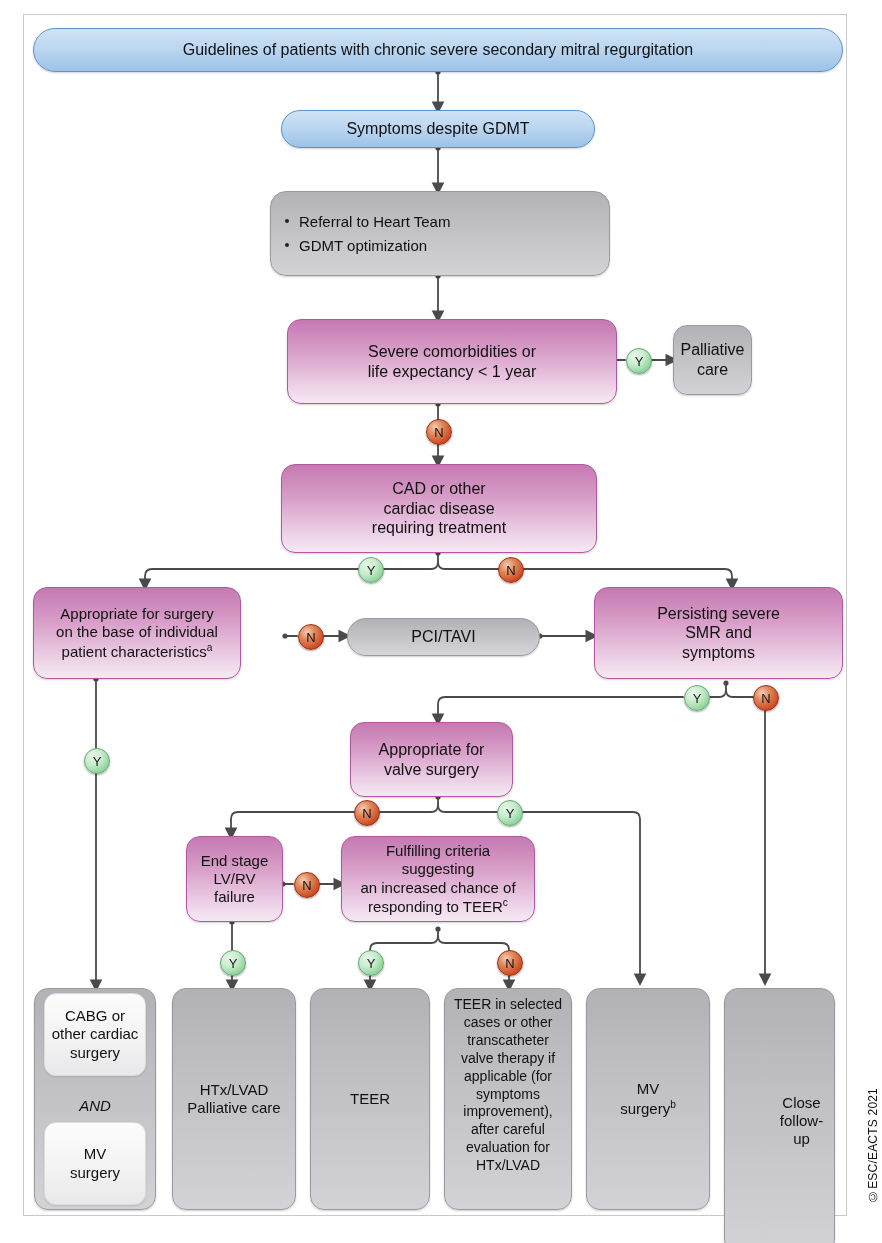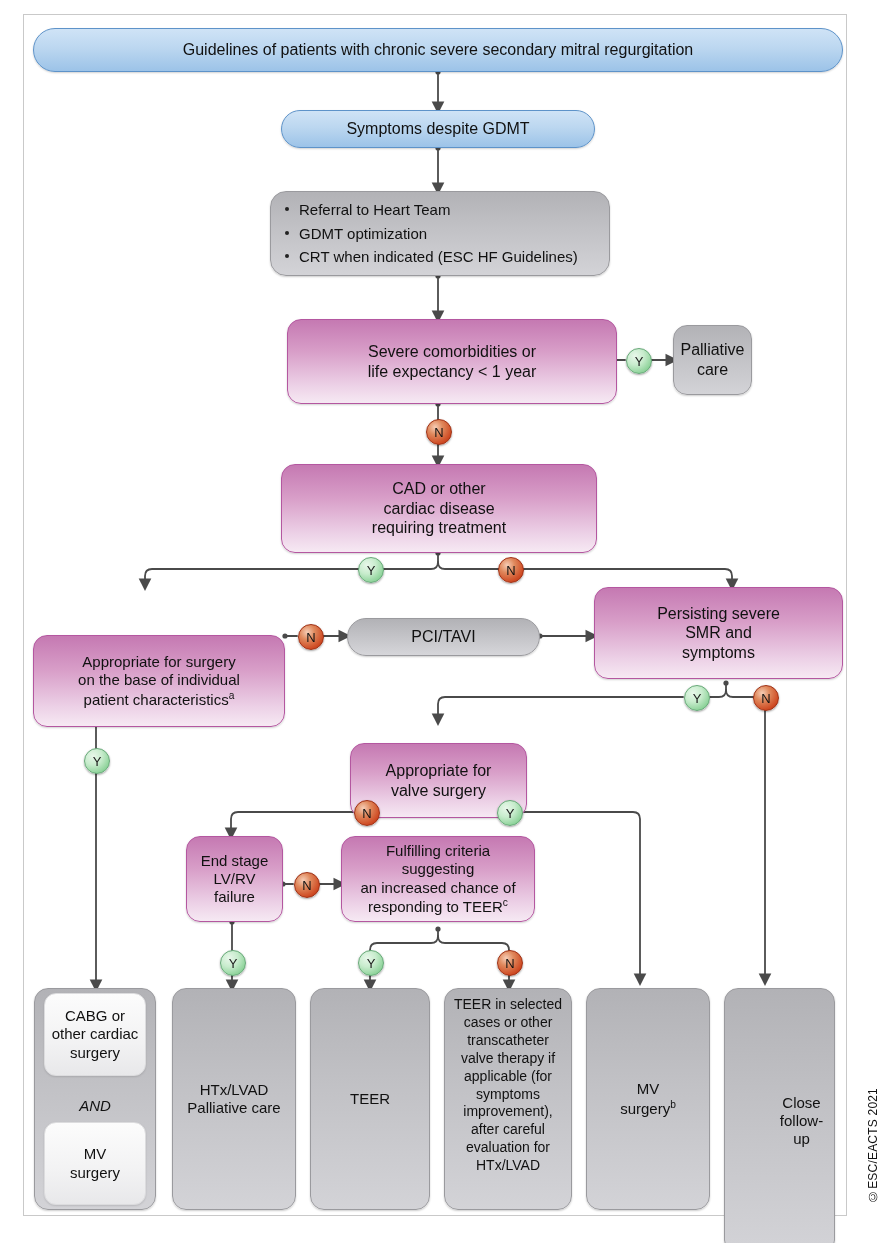--- a/index.html
+++ b/index.html
@@ -143,57 +143,56 @@
   </div>
 
   <div class="node blue fs16" style="left:281px;top:110px;width:314px;height:38px;">
     <span class="t">Symptoms despite GDMT</span>
   </div>
 
   <div class="node grey bullets" style="left:270px;top:191px;width:340px;height:85px;border-radius:16px;">
     <ul>
       <li>Referral to Heart Team</li>
       <li>GDMT optimization</li>
-      <li>CRT when indicated (ESC HF Guidelines)</li>
     </ul>
   </div>
 
   <div class="node pink fs16" style="left:287px;top:319px;width:330px;height:85px;">
     <span class="t" style="white-space:pre-line;">Severe comorbidities or
 life expectancy &lt; 1 year</span>
   </div>
 
   <div class="node grey fs16" style="left:673px;top:325px;width:79px;height:70px;">
     <span class="t" style="white-space:pre-line;">Palliative
 care</span>
   </div>
 
   <div class="node pink fs16" style="left:281px;top:464px;width:316px;height:89px;">
     <span class="t" style="white-space:pre-line;">CAD or other
 cardiac disease
 requiring treatment</span>
   </div>
 
-  <div class="node pink fs15" style="left:33px;top:587px;width:252px;height:92px;margin-top:48px;">
+  <div class="node pink fs15" style="left:33px;top:587px;width:208px;height:92px;">
     <span class="t" style="white-space:pre-line;"><span>Appropriate for surgery
 on the base of individual
 patient characteristics</span><sup>a</sup></span>
   </div>
 
   <div class="node grey-pill fs16" style="left:347px;top:618px;width:193px;height:38px;">
     <span class="t">PCI/TAVI</span>
   </div>
 
   <div class="node pink fs16" style="left:594px;top:587px;width:249px;height:92px;">
     <span class="t" style="white-space:pre-line;">Persisting severe
 SMR and
 symptoms</span>
   </div>
 
-  <div class="node pink fs16" style="left:350px;top:743px;width:177px;height:75px;text-align:center;">
+  <div class="node pink fs16" style="left:350px;top:722px;width:163px;height:75px;text-align:center;">
     <span class="t" style="white-space:pre-line;">Appropriate for
 valve surgery</span>
   </div>
 
   <div class="node pink fs15" style="left:186px;top:836px;width:97px;height:86px;">
     <span class="t" style="white-space:pre-line;">End stage
 LV/RV
 failure</span>
   </div>
 

